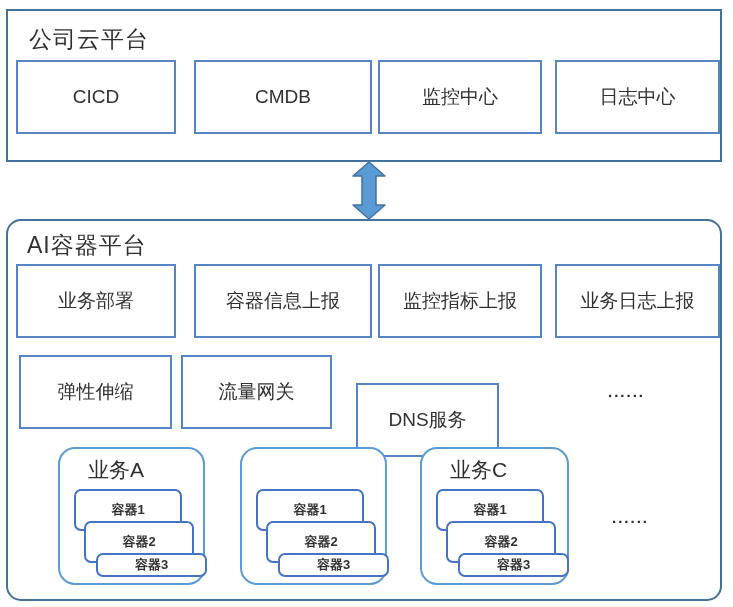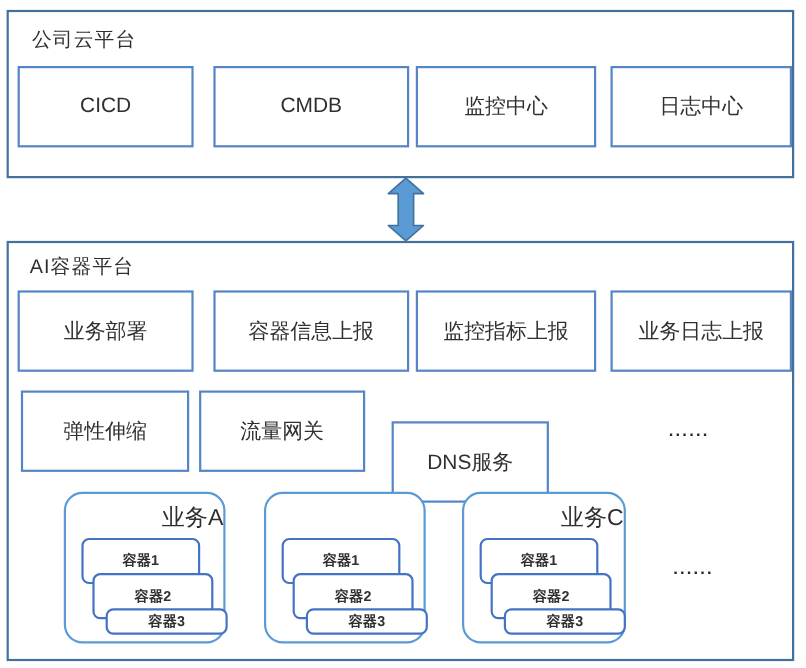--- a/index.html
+++ b/index.html
@@ -14,24 +14,24 @@
     height: 607px;
     background: #ffffff;
     overflow: hidden;
   }
   .platform {
     position: absolute;
     border: 2px solid #41719c;
     background: #ffffff;
   }
   .platform-top    { left: 6px;  top: 9px;   width: 716px; height: 153px; }
-  .platform-bottom { left: 6px;  top: 219px; width: 716px; height: 382px; }
+  .platform-bottom { left: 6px;  top: 219px; width: 716px; height: 382px; border-radius: 15px; }
   .platform-title {
     position: absolute;
-    font-size: 18px;
+    font-size: 23px;
     color: #2f2f2f;
     letter-spacing: 1px;
     white-space: nowrap;
   }
   .platform-top .platform-title    { left: 21px; top: 13px; }
   .platform-bottom .platform-title { left: 19px; top: 9px;  }
   .rect-box {
     position: absolute;
     border: 2px solid #5585c5;
     background: #ffffff;
@@ -48,23 +48,24 @@
     height: 138px;
     border: 2px solid #5b9bd5;
     border-radius: 17px;
     background: #ffffff;
   }
   .service-title {
     position: absolute;
     top: 7px;
     left: 0;
     width: 100%;
-    text-align: right;
+    text-align: left;
     font-size: 21px;
     color: #2f2f2f;
+    padding-left: 28px;
   }
   .container-box {
     position: absolute;
     height: 42px;
     border: 2px solid #4472c4;
     border-radius: 7px;
     background: #ffffff;
     display: flex;
     align-items: center;
     justify-content: center;

